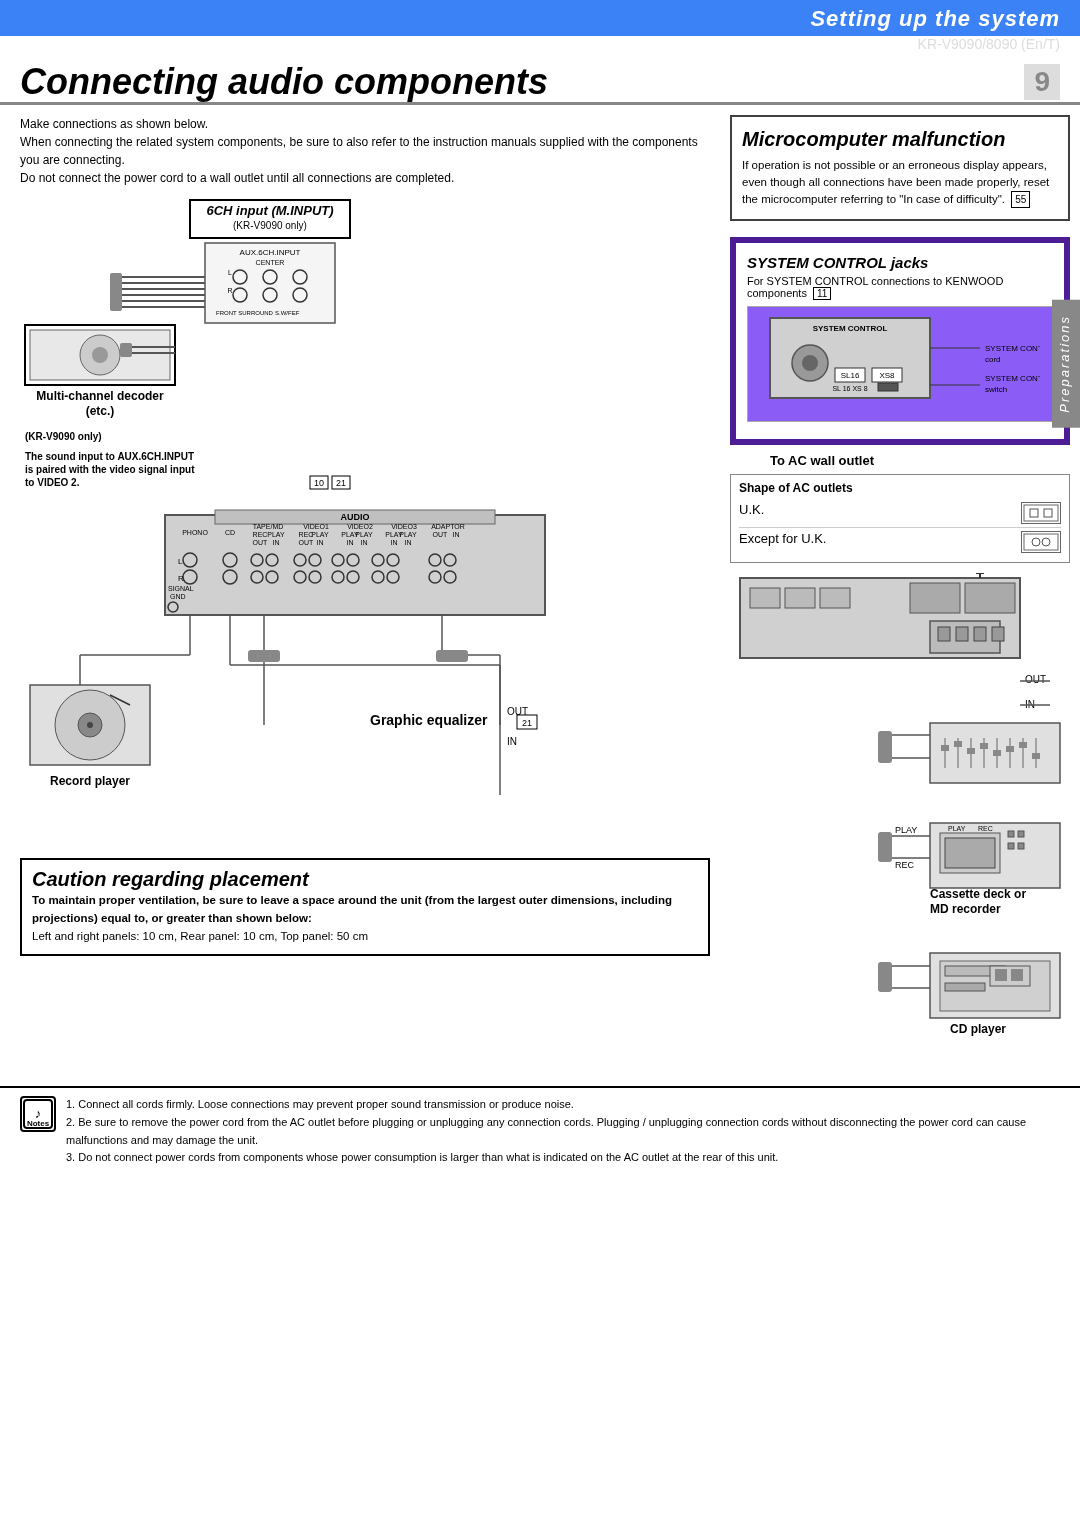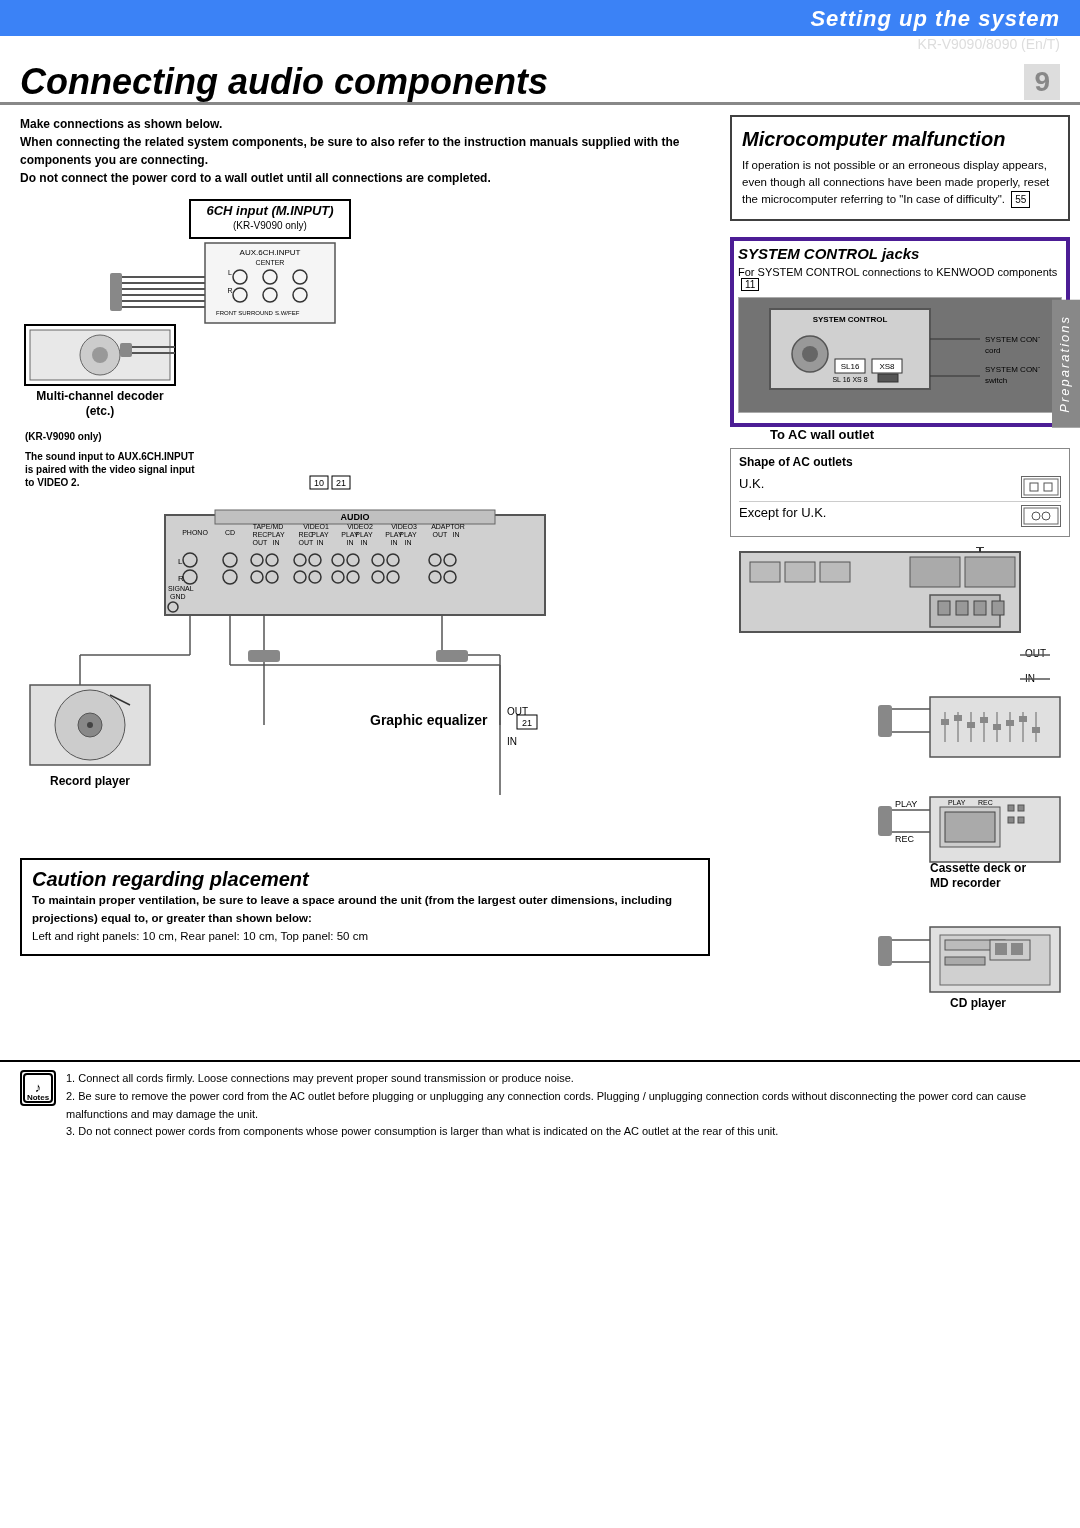--- a/index.html
+++ b/index.html
@@ -93,21 +93,21 @@
       letter-spacing: 2px;
     }
 
     
     .intro-text {
       font-size: 12px;
       line-height: 1.5;
       margin-bottom: 8px;
     }
     .intro-text .bold-line {
-      font-weight: bold;
+      font-weight: normal;
     }
 
     
     .malfunction-box {
       border: 2px solid #404040;
       padding: 11px 10px;
       margin-bottom: 16px;
     }
     .malfunction-title {
       font-size: 20px;
@@ -115,22 +115,23 @@
       font-weight: bold;
       margin-bottom: 6px;
     }
     .malfunction-text {
       font-size: 11.5px;
       line-height: 1.5;
     }
 
     
     .syscontrol-box {
-      border: 4px solid #4c1d95;
-      padding: 4px;
+      border: 6px solid #4c1d95;
+      padding: 11px;
+      margin-bottom: 8px;
     }
     .syscontrol-title {
       font-size: 15px;
       font-weight: bold;
       font-style: italic;
       margin-bottom: 4px;
     }
 
     
     .ac-outlets-box {
@@ -208,21 +209,21 @@
       display: inline-block;
       border: 1px solid #000;
       font-size: 10px;
       padding: 0 3px;
       margin-left: 3px;
     }
     .bold { font-weight: bold; }
 
     
     .connector-diagram {
-      background: #737373;
+      background: #8b5cf6;
       border: 1px solid #aaa;
       padding: 6px;
       margin: 6px 0;
       text-align: center;
       font-size: 10px;
     }
 
     
     .main-diagram {
       width: 100%;

